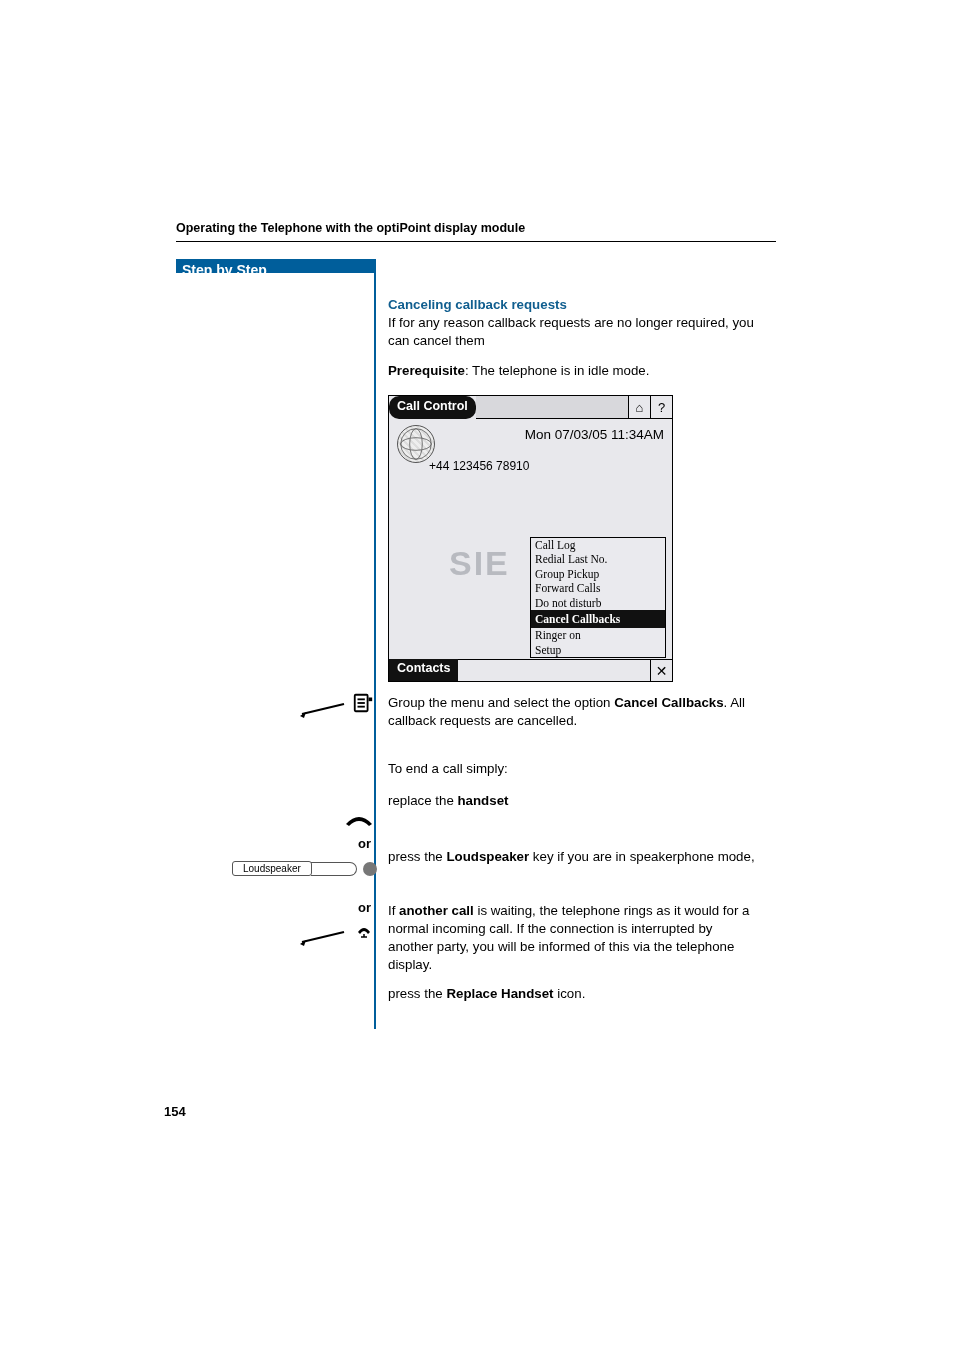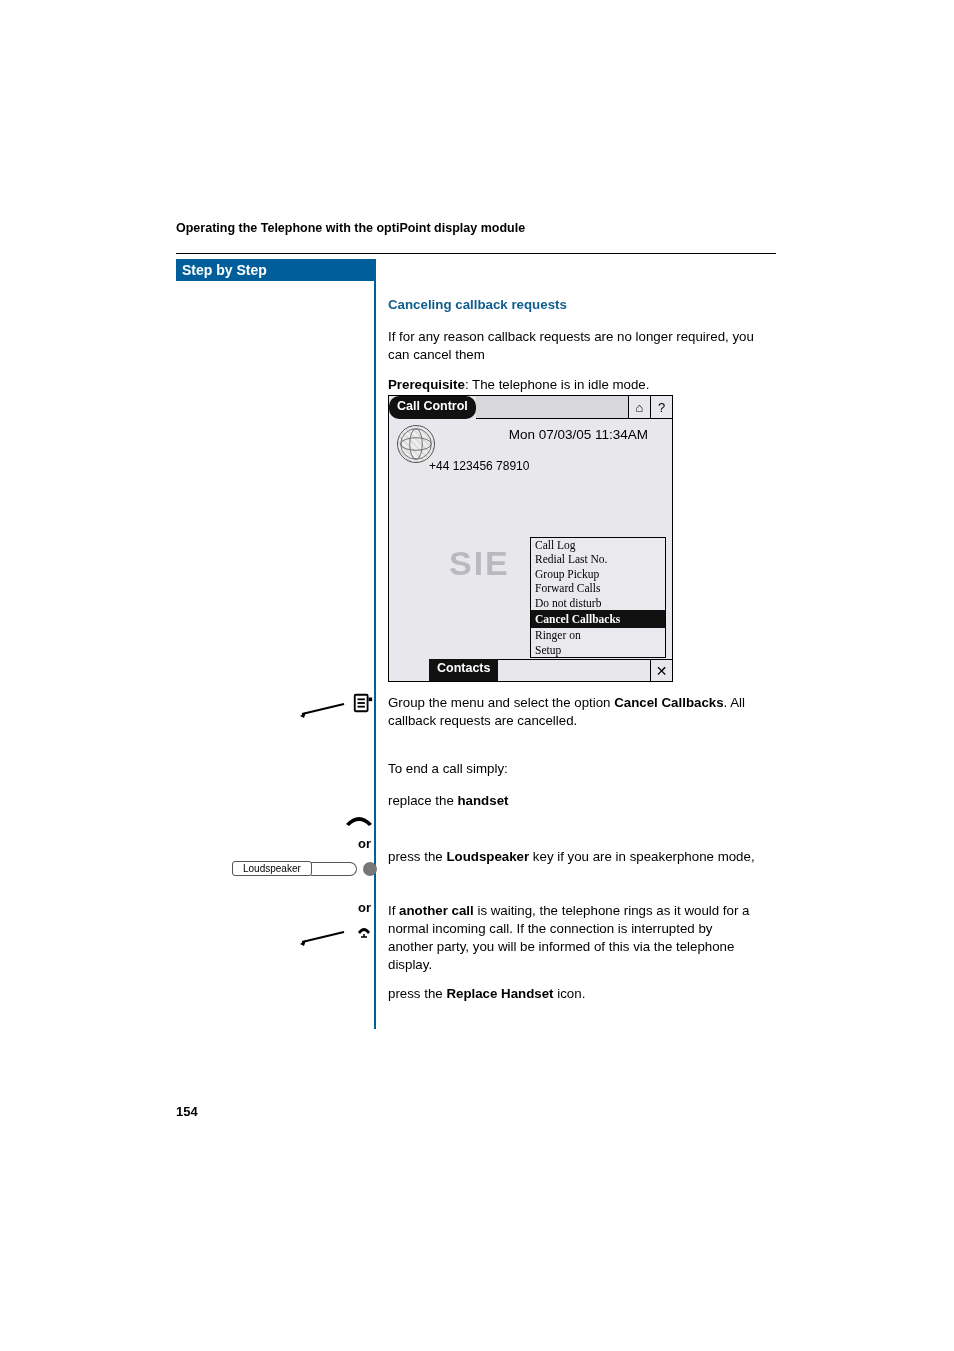--- a/index.html
+++ b/index.html
@@ -1,53 +1,53 @@
 <!DOCTYPE html>
 <html><head>
 <meta charset="utf-8">
 <style>
   * { box-sizing: border-box; margin: 0; padding: 0; }
   html, body { width: 954px; height: 1351px; background: #fff; font-family: Arial, Helvetica, sans-serif; color: #000; }
   .page { position: relative; width: 954px; height: 1351px; }
-  .header-line { position: absolute; left: 176px; top: 221px; width: 600px; font-size: 12.5px; font-weight: bold; padding-bottom: 18px; border-bottom: 1.5px solid #000; }
-  .step-tab { position: absolute; left: 176px; top: 259px; width: 200px; height: 22px; background: #005e9b; color: #fff; font-size: 14px; font-weight: bold; line-height: 22px; padding-left: 6px; }
+  .header-line { position: absolute; left: 176px; top: 221px; width: 600px; font-size: 12.5px; font-weight: bold; padding-bottom: 6px; border-bottom: 1.5px solid #000; }
+  .step-tab { position: absolute; left: 176px; top: 259px; width: 200px; height: 14px; background: #005e9b; color: #fff; font-size: 14px; font-weight: bold; line-height: 22px; padding-left: 6px; }
   .step-border { position: absolute; left: 374px; top: 259px; width: 2px; height: 770px; background: #005e9b; }
   .content { position: absolute; left: 388px; top: 296px; width: 370px; font-size: 13.3px; line-height: 1.35; }
-  .h-blue { color: #105e8f; font-weight: bold; margin-bottom: 14px; }
+  .h-blue { color: #105e8f; font-weight: bold; }
   .h-teal { color: #128bb3; font-size: 17px; font-weight: bold; margin-bottom: 12px; }
   .para { margin-bottom: 12px; }
   .prereq .label { font-weight: bold; }
   .screen { position: absolute; left: 388px; top: 395px; width: 285px; border: 1px solid #000; background: #e8e8ec; }
   .screen-row { display: flex; align-items: stretch; }
   .screen-tab-dark { background: #111; color: #fff; font-weight: bold; font-size: 12.5px; padding: 3px 8px; border-radius: 10px; }
   .screen-tab-spacer { flex: 1; background: #d8d8dc; border-bottom: 1px solid #000; }
   .screen-icons { display: flex; border-bottom: 1px solid #000; }
   .screen-icon { width: 22px; height: 22px; border-left: 1px solid #000; display: flex; align-items: center; justify-content: center; font-size: 13px; }
   .screen-body { position: relative; height: 240px; }
   .globe { position: absolute; left: 8px; top: 6px; width: 38px; height: 38px; border: 1px solid #555; border-radius: 50%; display: flex; align-items: center; justify-content: center; font-size: 10px; color: #555; background: repeating-linear-gradient(45deg,#eee,#eee 3px,#ddd 3px,#ddd 5px);}
-  .screen-dt { position: absolute; right: 24px; top: 8px; font-size: 13.5px; }
+  .screen-dt { position: absolute; right: 8px; top: 8px; font-size: 13.5px; }
   .screen-num { position: absolute; left: 40px; top: 40px; font-size: 12px; }
   .watermark { position: absolute; left: 60px; top: 125px; font-size: 34px; font-weight: bold; color: rgba(60,70,80,0.28); letter-spacing: 2px; }
   .menu-box { position: absolute; right: 6px; top: 118px; width: 136px; border: 1px solid #000; background: #eaeaee; font-size: 11.5px; }
   .menu-row { padding: 0 4px; line-height: 1.25; white-space: nowrap; font-family: Liberation Serif, serif; }
   .menu-row.sel { background: #111; color: #fff; font-weight: bold; padding: 2px 4px; }
-  .screen-footer { display: flex; height: 22px; padding-left: 40px; }
+  .screen-footer { display: flex; height: 22px; }
   .screen-footer .lab { background:#111; color:#fff; font-size:12.5px; font-weight:bold; padding: 2px 8px; }
   .screen-footer .sp { flex:1; border-top:1px solid #000; }
   .screen-footer .x { width:22px; border-left:1px solid #000; border-top:1px solid #000; display:flex; align-items:center; justify-content:center; font-size:14px; }
   .after-screen { position: absolute; left: 388px; top: 694px; width: 370px; font-size: 13.3px; line-height: 1.35; }
   
   .lm { position: absolute; font-size: 13px; }
   .or-lab { font-weight: bold; }
   .loud-key { border: 1px solid #555; border-radius: 3px; padding: 1px 10px; font-size: 10px; background:#fff; display:inline-block; }
   .led { width:14px; height:14px; border-radius:50%; background:#777; display:inline-block; vertical-align:middle; margin-left:6px; }
   .key-outline { width: 46px; height: 14px; border:1px solid #555; border-left:none; border-radius: 0 8px 8px 0; display:inline-block; vertical-align:middle; margin-left:-1px;}
   .handset-svg { width: 30px; height: 14px; }
   .replace-svg { width:16px; height:16px; }
-  .pg-num { position:absolute; left:176px; top:1104px; font-size:13px; font-weight:bold; }
+  .pg-num { position:absolute; left:164px; top:1104px; font-size:13px; font-weight:bold; }
 </style>
 </head>
 <body>
 
 <div class="page">
 
   <div class="header-line">Operating the Telephone with the optiPoint display module</div>
 
   <div class="step-tab">Step by Step</div>
   <div class="step-border"></div>

